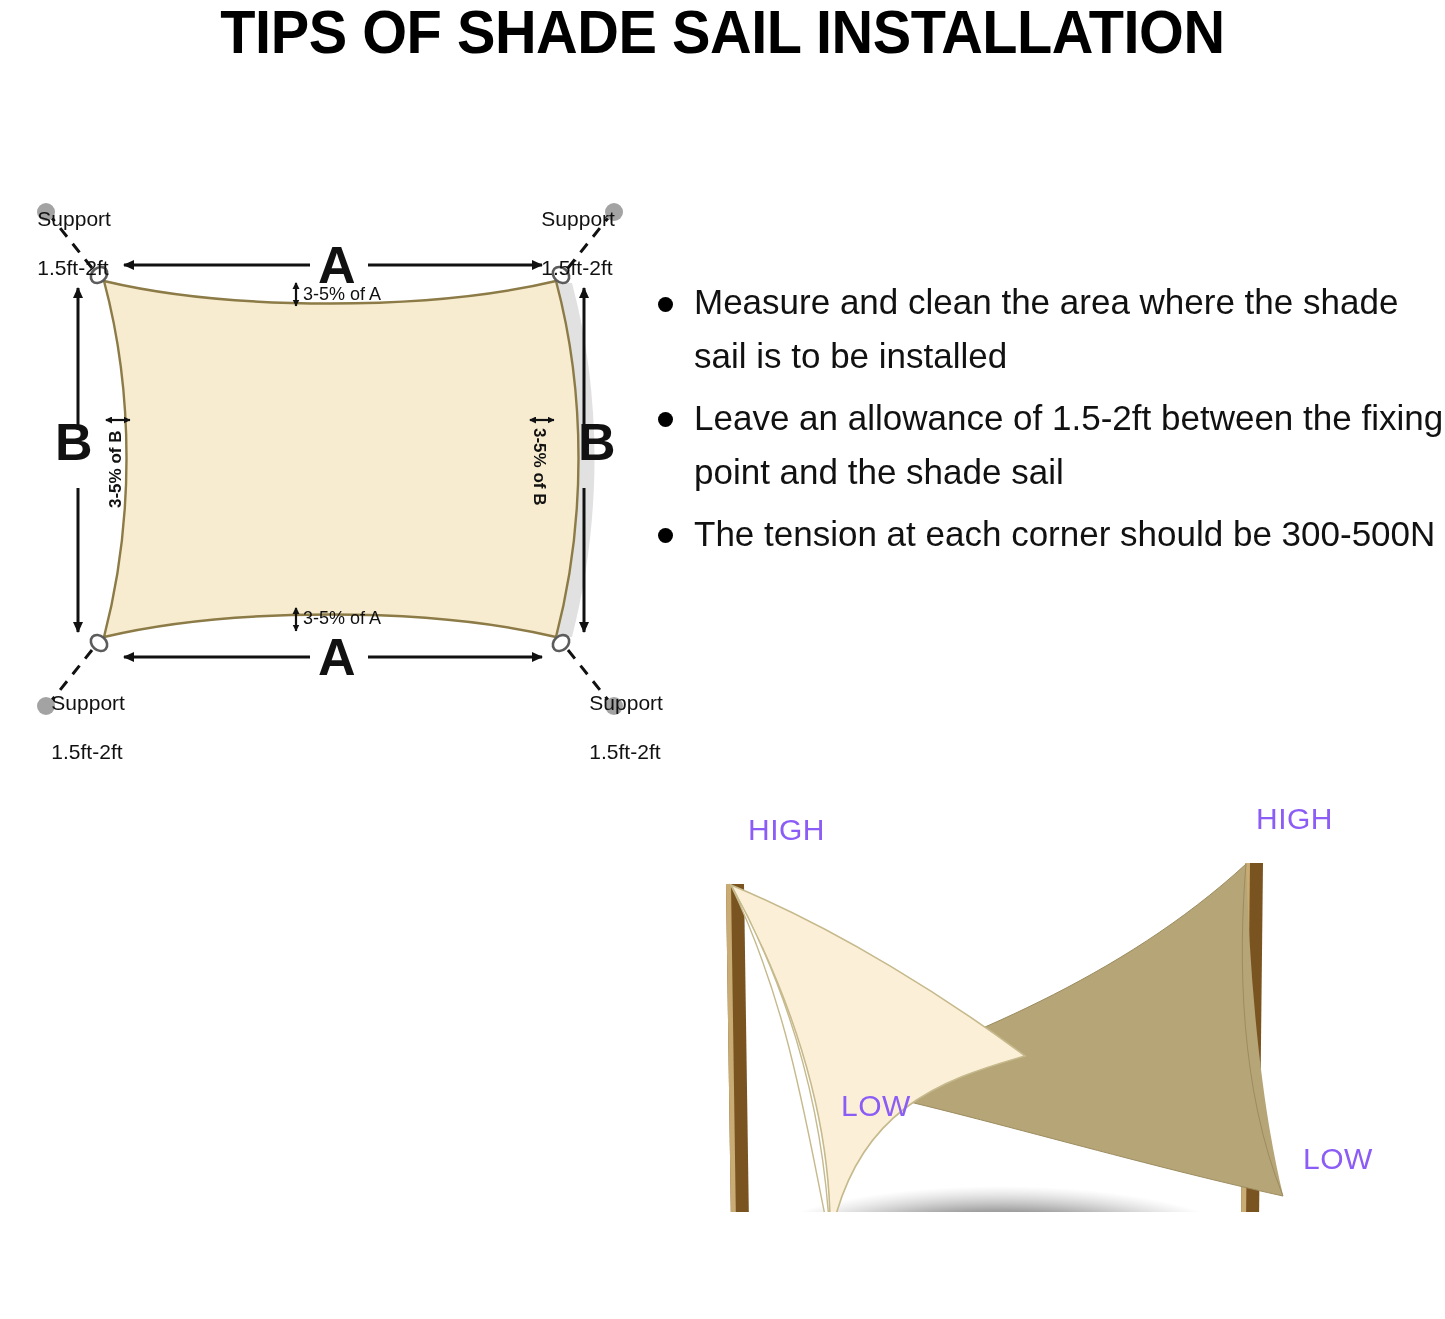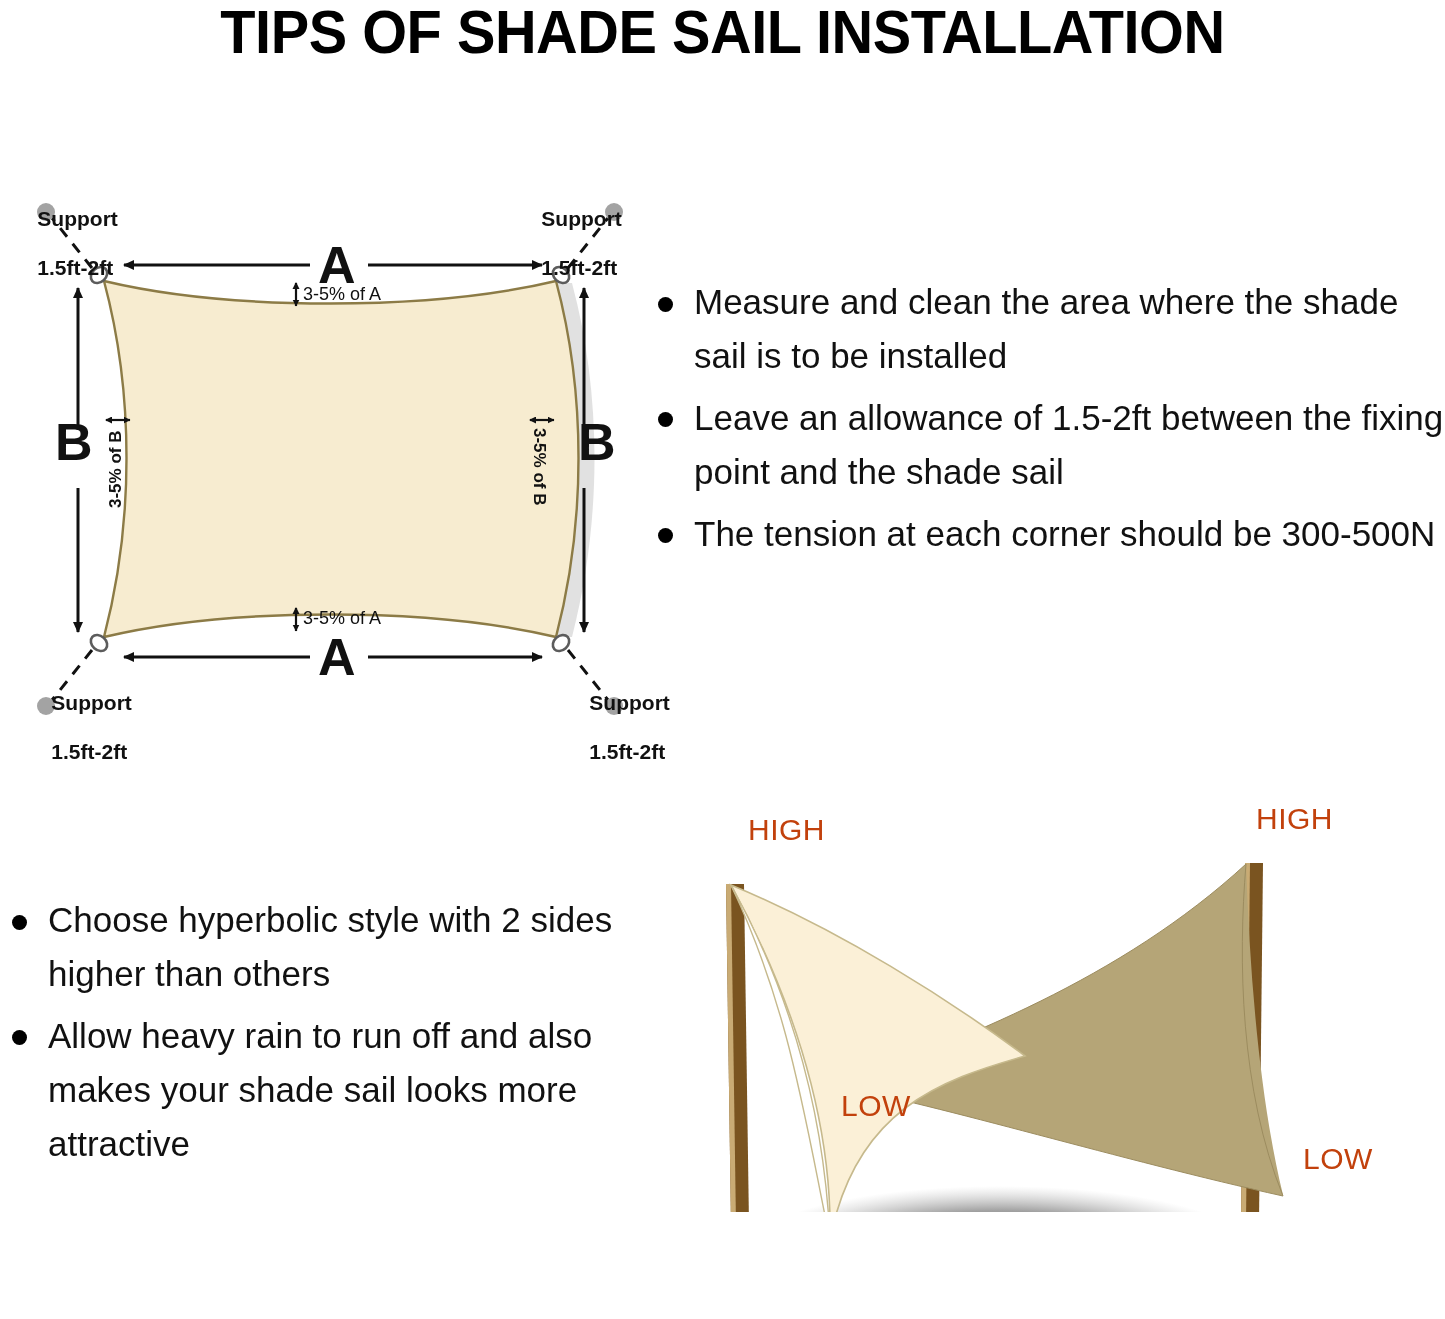--- a/index.html
+++ b/index.html
@@ -87,21 +87,21 @@
   
   .dlabel {
     position: absolute;
     color: #111111;
     font-weight: bold;
     white-space: pre;
     line-height: 1.18;
   }
   .support-label {
     font-size: 21px;
-    font-weight: bold;
+    font-weight: normal;
   }
   .big-letter {
     font-size: 52px;
     font-weight: bold;
     line-height: 1;
   }
   .pct-label {
     font-size: 18px;
     font-weight: normal;
   }
@@ -112,21 +112,21 @@
     transform: rotate(-90deg);
   }
   .pct-vert-dn {
     font-size: 17px;
     font-weight: bold;
     transform-origin: left top;
     transform: rotate(90deg);
   }
   .hl-label {
     position: absolute;
-    color: #c2410c;
+    color: #8b5cf6;
     font-size: 30px;
     font-weight: normal;
     letter-spacing: 0.5px;
     white-space: pre;
   }
 </style>
 </head>
 <body>
 
 <div id="page">
@@ -245,24 +245,20 @@
   <div class="dlabel pct-label" style="left:303px; top:608px;">3-5% of A</div>
   <div class="dlabel pct-vert-up" style="left:106px; top:508px;">3-5% of B</div>
   <div class="dlabel pct-vert-dn" style="left:549px; top:428px;">3-5% of B</div>
 
   <ul class="bullet-list" id="tips-right">
     <li class="bullet-item">Measure and clean the area where the shade sail is to be installed</li>
     <li class="bullet-item">Leave an allowance of 1.5-2ft between the fixing point and the shade sail</li>
     <li class="bullet-item">The tension at each corner should be 300-500N</li>
   </ul>
 
-  <ul class="bullet-list" id="tips-left">
-    <li class="bullet-item">Choose hyperbolic style with 2 sides higher than others</li>
-    <li class="bullet-item">Allow heavy rain to run off and also makes your shade sail looks more attractive</li>
-  </ul>
 
   <svg class="svg-layer" viewBox="0 0 1445 1319" xmlns="http://www.w3.org/2000/svg">
 
     <ellipse cx="1000" cy="1252" rx="256" ry="66" fill="url(#groundShadow)"></ellipse>
 
     <g>
       <polygon points="726,884 744,884 754,1566 736,1566" fill="#7a5420"></polygon>
       <polygon points="726,884 731,884 741,1566 736,1566" fill="#c9ab74"></polygon>
     </g>
 

